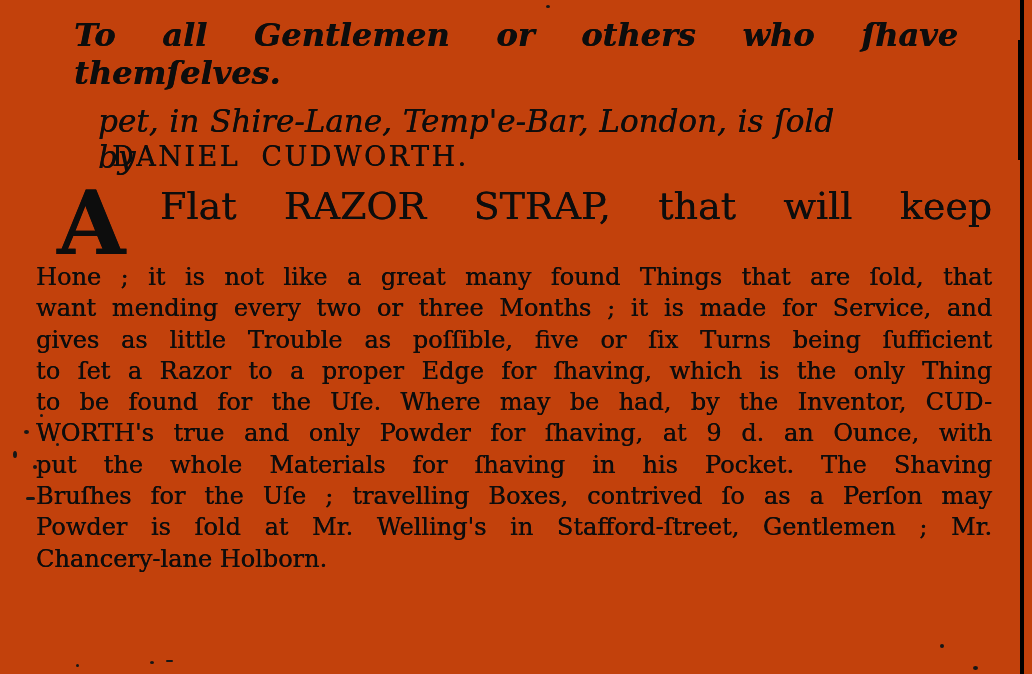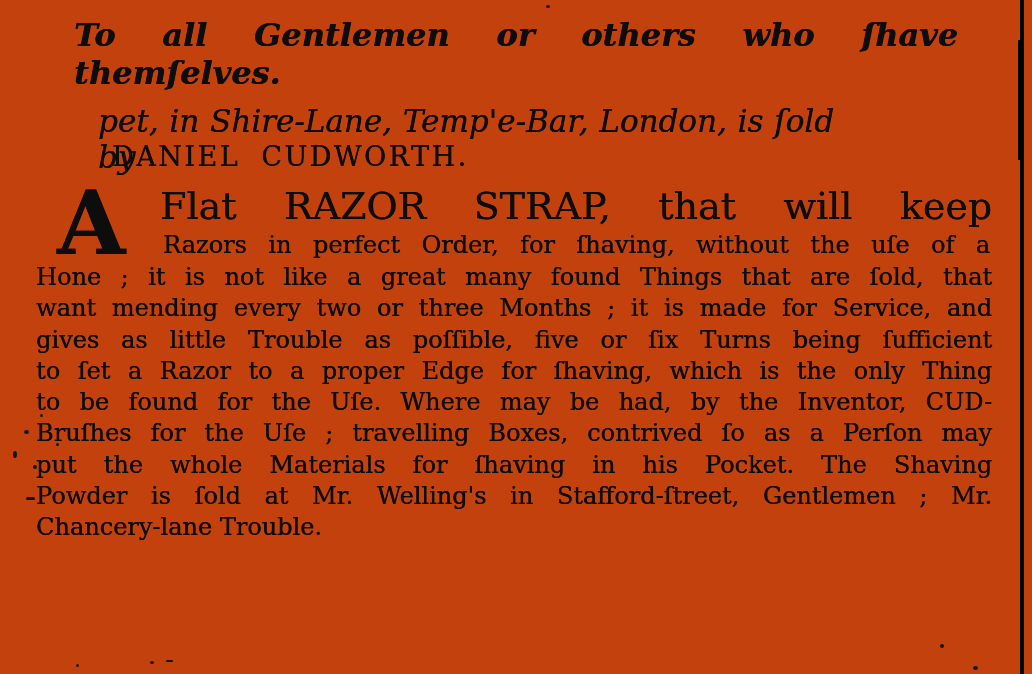--- a/index.html
+++ b/index.html
@@ -61,32 +61,32 @@
 
   <div id="heading1" class="jline">To all Gentlemen or others who ſhave themſelves.</div>
 
   <div id="sub2" class="jline">pet, in Shire-Lane, Temp'e-Bar, London, is ſold by</div>
 
   <div id="name">DANIEL CUDWORTH.</div>
 
   <div id="dropcap">A</div>
 
   <div id="headline" class="jline">Flat RAZOR STRAP,  that will keep</div>
-  <div id="hl2" class="jline">Razors in perfect Order, for ſhaving, without the uſe of a</div>
 
   <div id="bodyblock">
     <div class="bline">Hone ; it is not like a great many found Things that are ſold, that</div>
     <div class="bline">want mending every two or three Months ;  it is made for Service, and</div>
     <div class="bline">gives as little Trouble as poſſible, five or ſix Turns being ſufficient</div>
     <div class="bline">to ſet a Razor to a proper Edge for ſhaving, which is the only Thing</div>
     <div class="bline">to be found for the Uſe.  Where may be had, by the Inventor, CUD-</div>
+    <div class="bline">WORTH's true and only Powder for ſhaving, at 9 d. an Ounce, with</div>
+    <div class="bline">put the whole Materials for ſhaving in his Pocket.  The Shaving</div>
     <div class="bline">Bruſhes for the Uſe ; travelling Boxes, contrived ſo as a Perſon may</div>
-    <div class="bline">put the whole Materials for ſhaving in his Pocket.  The Shaving</div>
     <div class="bline">Powder is ſold at Mr. Welling's in Stafford-ſtreet, Gentlemen ; Mr.</div>
-    <div class="bline last">Chancery-lane Trouble.</div>
+    <div class="bline last">Chancery-lane Holborn.</div>
   </div>
 
   <div id="scanline"></div>
 
   <div class="speck s1"></div>
   <div class="speck s2"></div>
   <div class="speck s3"></div>
   <div class="speck s4"></div>
   <div class="speck s5"></div>
   <div class="speck s6"></div>

